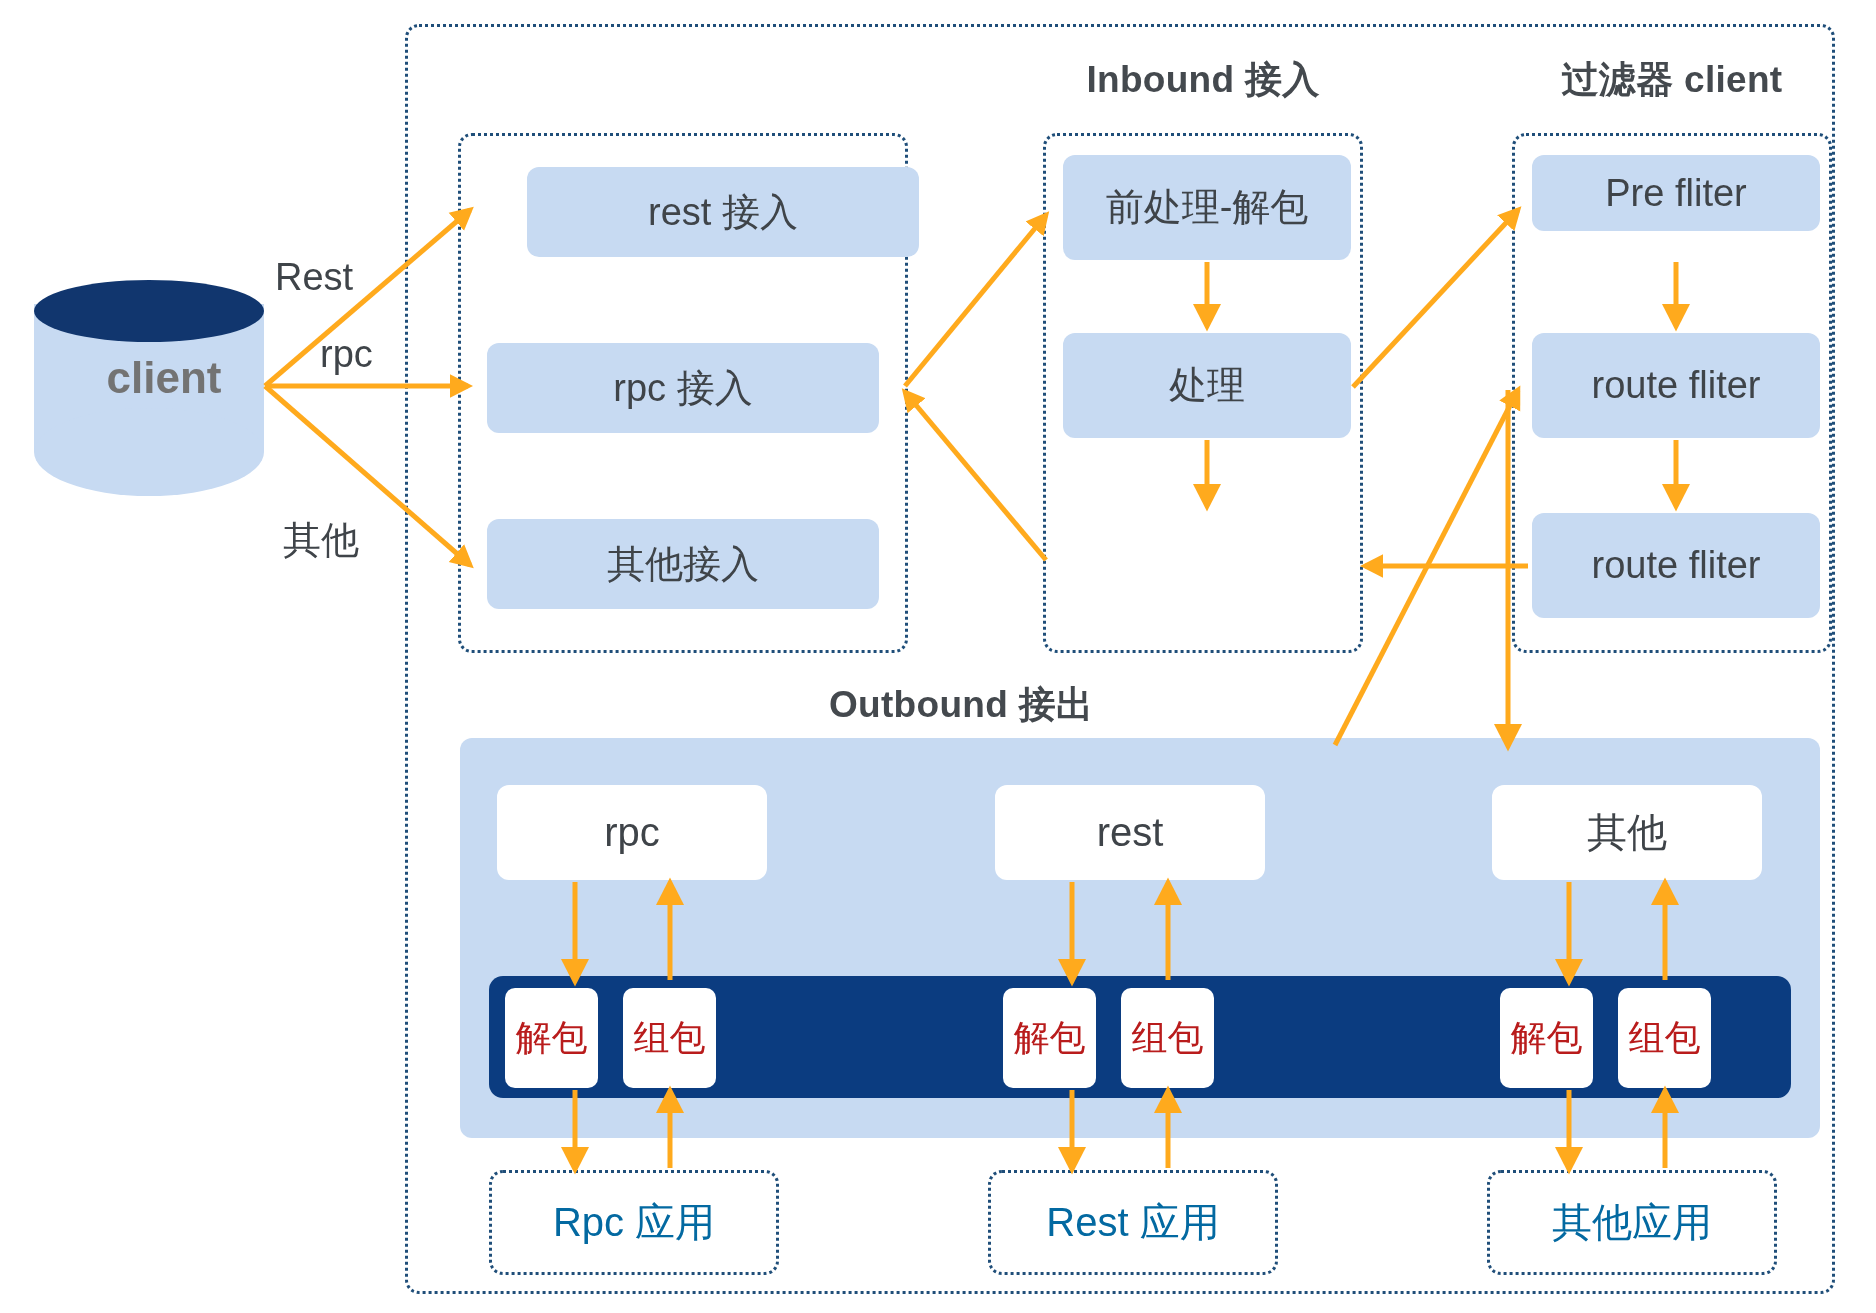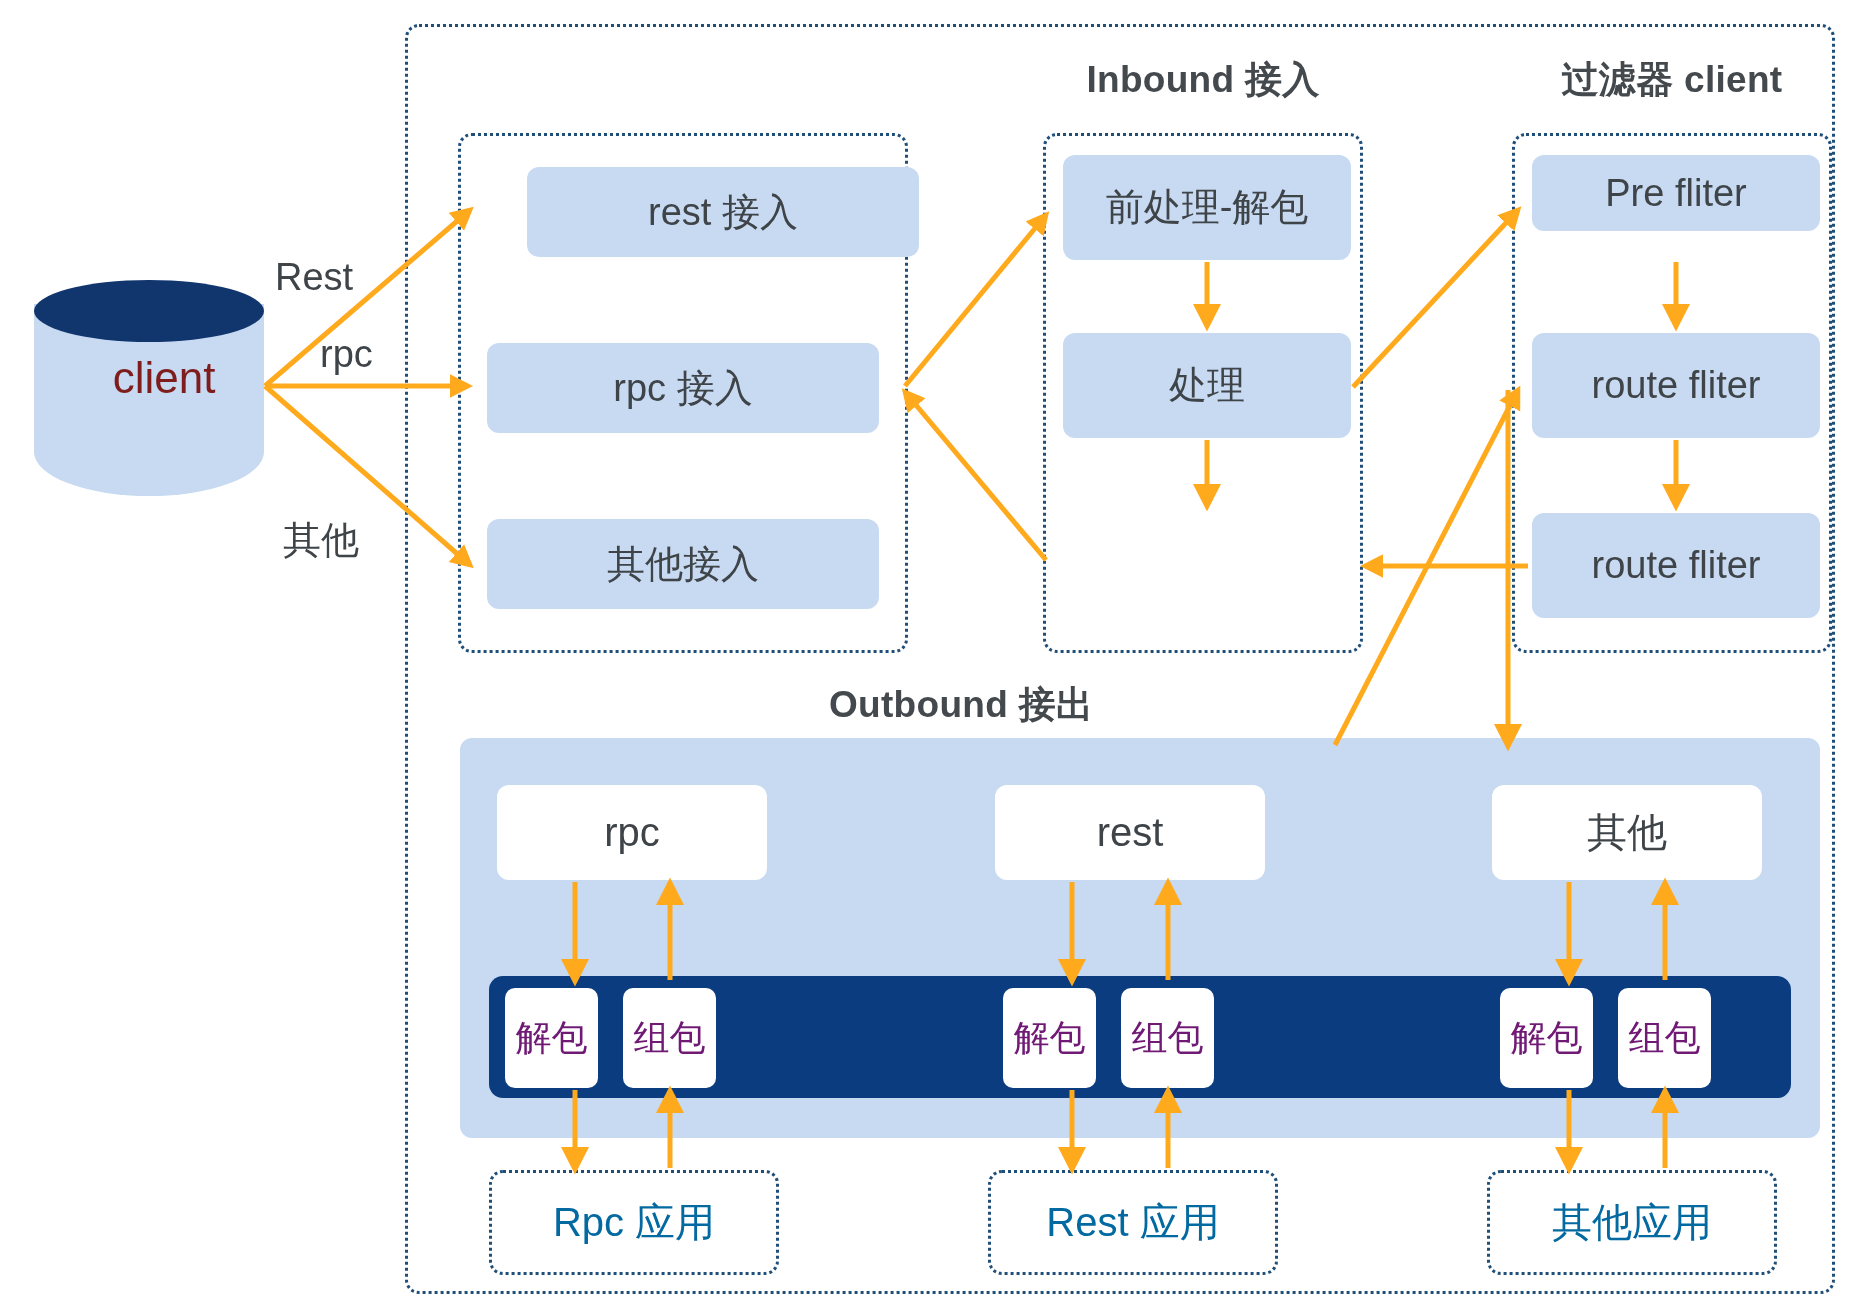--- a/index.html
+++ b/index.html
@@ -44,41 +44,41 @@
 
   
   #client{left:34px;top:280px;width:230px;height:195px;}
   #client .cyl-body{position:absolute;left:0;top:24px;width:230px;height:148px;
      background:#c7daf2;}
   #client .cyl-bottom{position:absolute;left:0;top:128px;width:230px;height:88px;
      background:#c7daf2;border-radius:50%;}
   #client .cyl-top{position:absolute;left:0;top:0px;width:230px;height:62px;
      background:#11366e;border-radius:50%;}
   #client .cyl-label{position:absolute;left:0;top:24px;width:260px;height:148px;
-     display:flex;align-items:center;justify-content:center;font-size:44px;color:#7f1d1d;}
+     display:flex;align-items:center;justify-content:center;font-size:44px;color:#737373;font-weight:bold;}
 
   
   .edge-label{font-size:38px;color:#3f4449;white-space:nowrap;}
   #lbl-rest{left:275px;top:256px;}
   #lbl-rpc{left:320px;top:333px;}
   #lbl-other{left:283px;top:515px;}
 
   
   #outbound-panel{left:460px;top:738px;width:1360px;height:400px;
      background:#c7daf2;border-radius:12px;}
   .whitebox{background:#ffffff;border-radius:12px;display:flex;align-items:center;
      justify-content:center;font-size:40px;color:#3f4449;white-space:nowrap;}
   #ob-rpc{left:497px;top:785px;width:270px;height:95px;}
   #ob-rest{left:995px;top:785px;width:270px;height:95px;}
   #ob-other{left:1492px;top:785px;width:270px;height:95px;}
 
   #navy-bar{left:489px;top:976px;width:1302px;height:122px;
      background:#0b3c80;border-radius:14px;}
   .pkgbox{background:#ffffff;border-radius:10px;display:flex;align-items:center;
-     justify-content:center;font-size:36px;color:#701a75;white-space:nowrap;
+     justify-content:center;font-size:36px;color:#b91c1c;white-space:nowrap;
      width:93px;height:100px;top:988px;}
   #pkg-rpc-de{left:505px;}
   #pkg-rpc-zu{left:623px;}
   #pkg-rest-de{left:1003px;}
   #pkg-rest-zu{left:1121px;}
   #pkg-other-de{left:1500px;}
   #pkg-other-zu{left:1618px;}
 
   
   .appbox{border:3px dotted #1f4e79;border-radius:14px;background:#fff;

